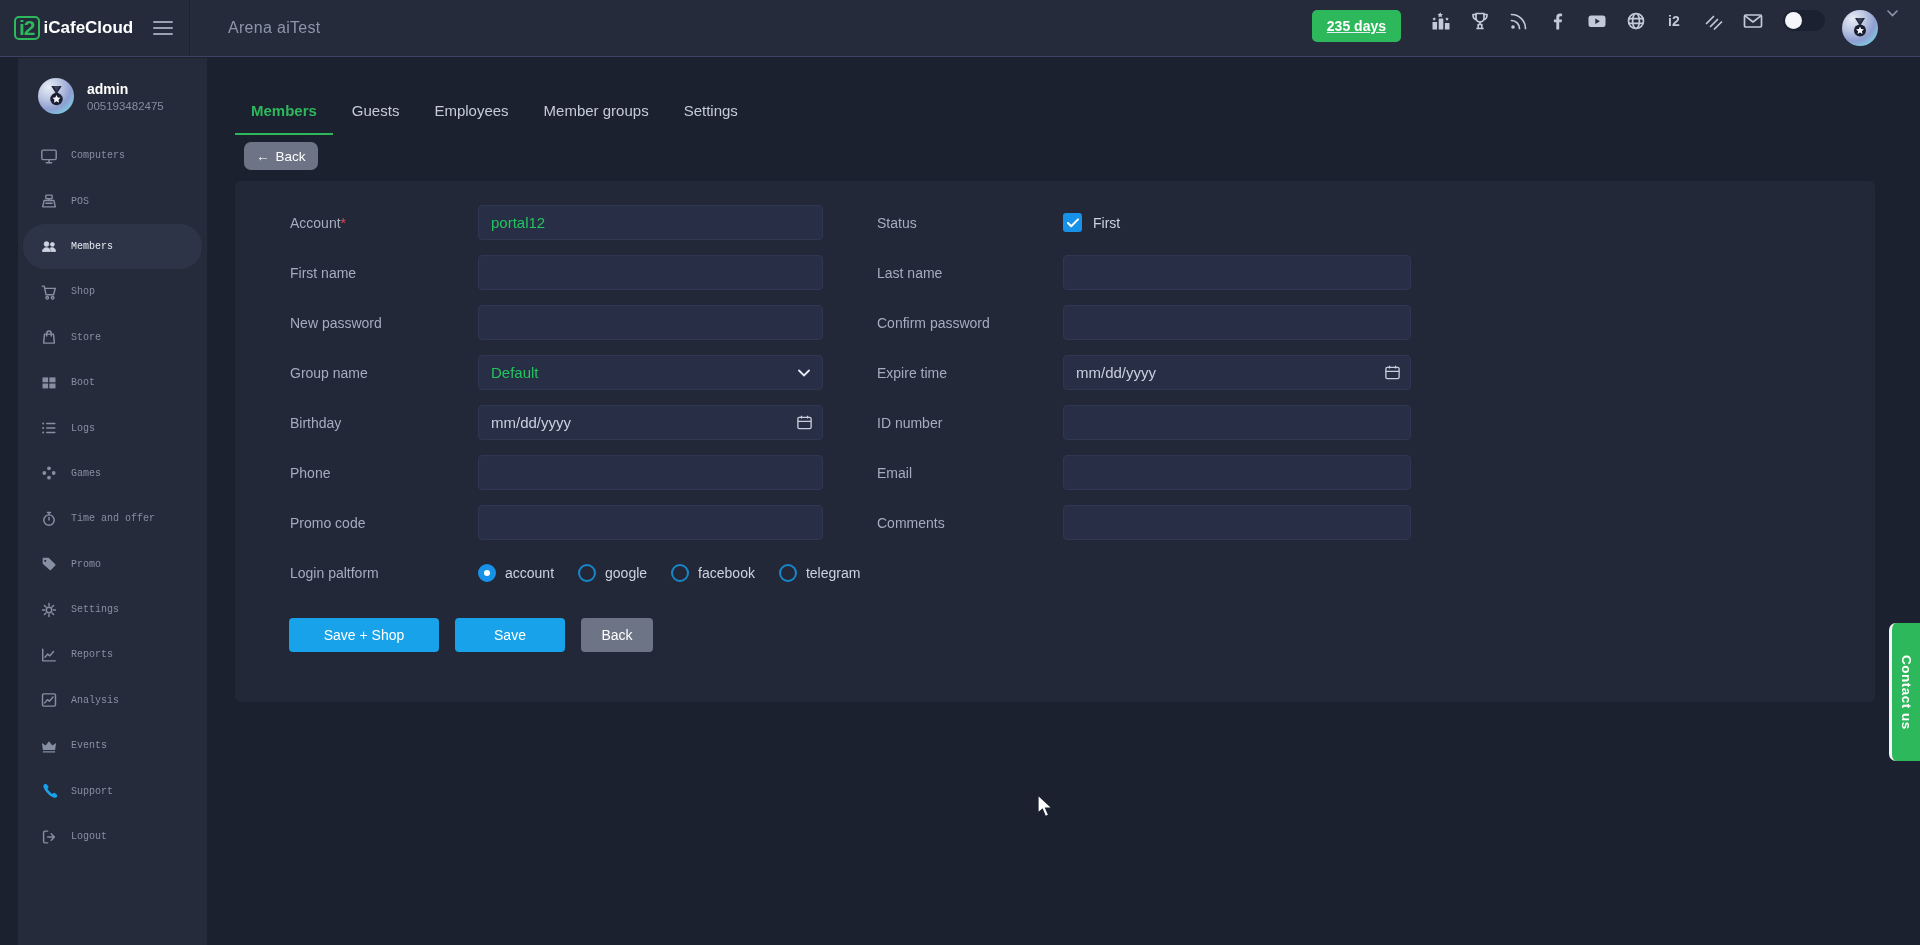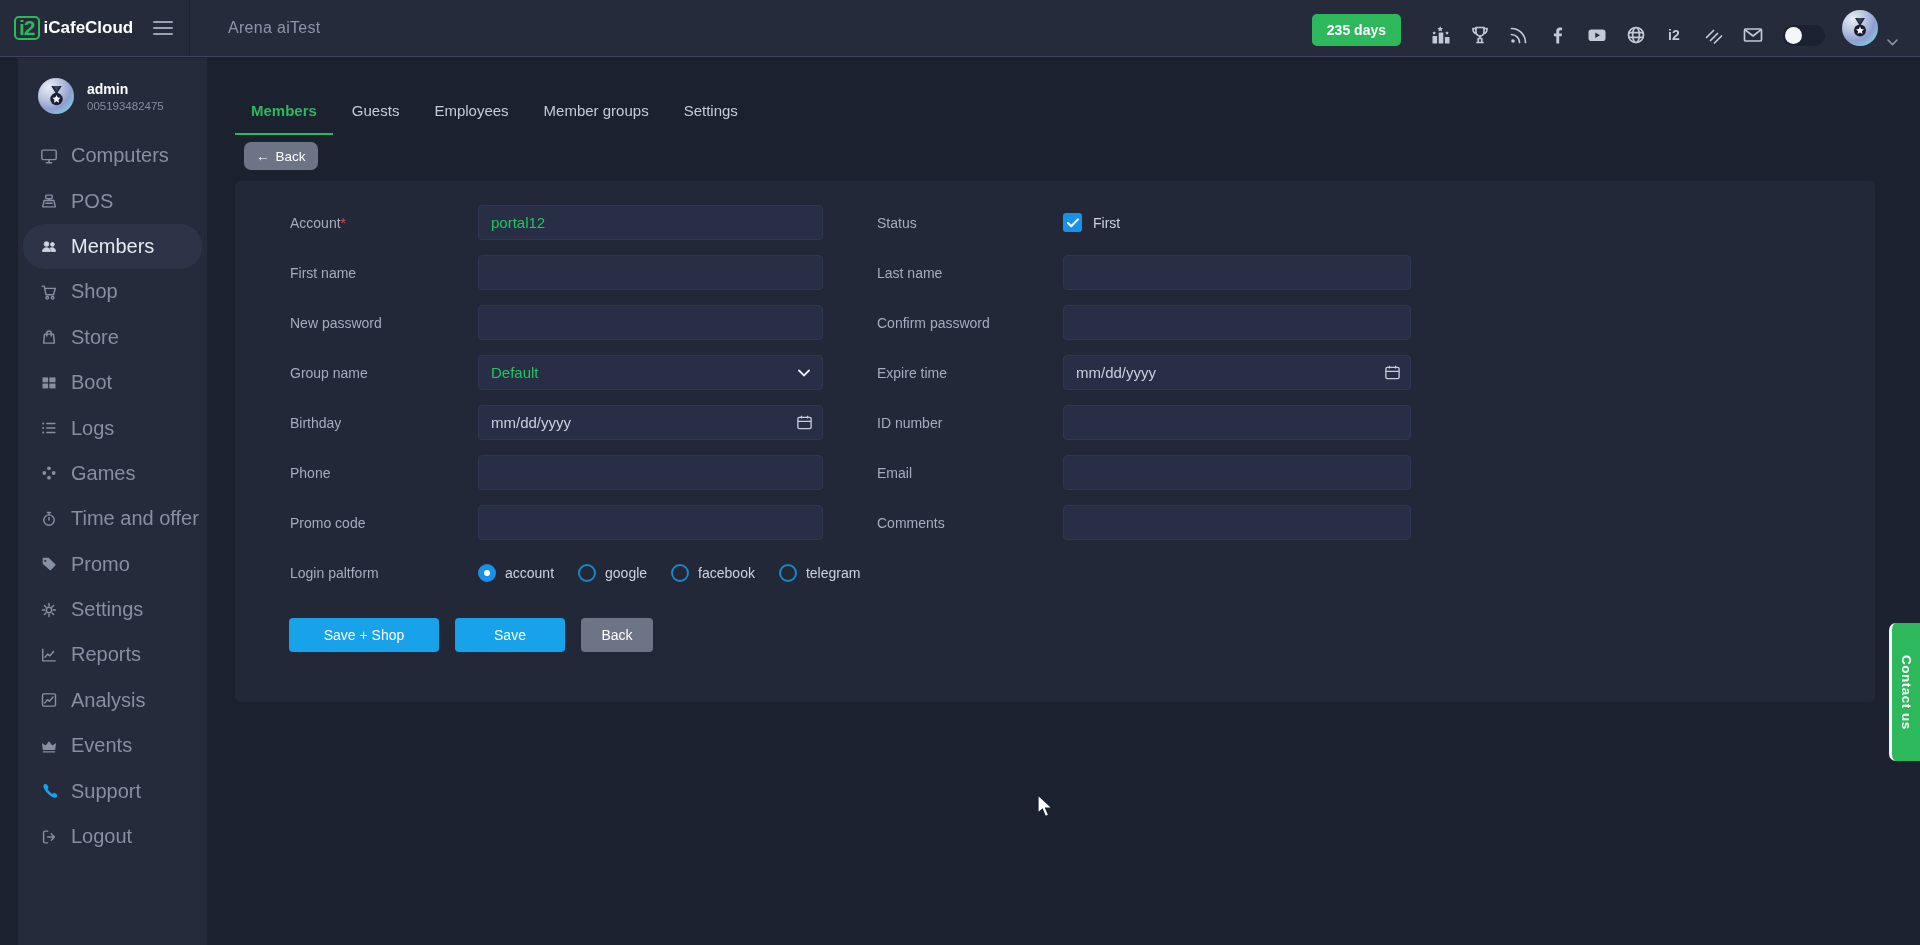--- a/index.html
+++ b/index.html
@@ -26,21 +26,21 @@
   }
   .logo { display:flex; align-items:center; gap:4px; }
   .logo-mark {
     color:#2eb85c; font-weight:800; font-size:21px; letter-spacing:-1px;
     border:2px solid #2eb85c; border-radius:5px; padding:0 3px; line-height:20px;
   }
   .logo-name { font-weight:700; font-size:17px; color:#ffffff; }
   .hamburger { width:20px; cursor:pointer; }
   .hamburger span { display:block; height:2.5px; background:#9aa1b4; margin:3.5px 0; border-radius:2px; }
   .topbar-title { margin-left:38px; font-size:16px; color:#8d95ab; letter-spacing:0.3px; }
-  .topbar-right { margin-left:auto; display:flex; align-items:flex-end; gap:17px; padding-right:22px; }
+  .topbar-right { margin-left:auto; display:flex; align-items:flex-start; gap:17px; padding-right:22px;text-decoration:underline; }
   .days-badge {
     background:#2eb85c; color:#fff; font-size:14px; font-weight:600;
     padding:8px 15px; border-radius:5px; margin-right:12px; cursor:pointer;
   }
   .tb-icon { width:22px; height:22px; cursor:pointer; }
   .tb-icon svg { width:22px; height:22px; }
   .toggle {
     width:42px; height:21px; background:#1b2130; border-radius:11px;
     position:relative; cursor:pointer; margin-left:2px;
   }
@@ -58,21 +58,21 @@
   
   .sidebar {
     position:absolute; top:58px; left:18px; width:190px; height:887px;
     background:#252b3b; border-right:1px solid #1d2230;
   }
   .user-block { display:flex; align-items:center; gap:13px; padding:17px 14px 16px 20px; height:75px; }
   .user-name { font-size:14px; font-weight:700; color:#ffffff; }
   .user-id { font-size:11.5px; color:#848c a0; color:#848ca0; margin-top:3px; }
   .nav-item {
     height:45.4px; display:flex; align-items:center; gap:13px;
-    padding-left:22px; color:#878fa3; font-size:20px; cursor:pointer;
+    padding-left:22px; color:#878fa3; font-size:10px; cursor:pointer;font-family:Liberation Mono, monospace;
   }
   .nav-item svg { width:18px; height:18px; flex:0 0 18px; }
   .nav-item.active {
     background:#2d3447; border-radius:22px; margin:0 5px; padding-left:17px;
     color:#e6e9f1;
   }
   .nav-item.active svg { stroke:#cfd4e2; }
   .icon-stroke { fill:none; stroke:#878fa3; stroke-width:1.6; stroke-linecap:round; stroke-linejoin:round; }
   .icon-fill { fill:#878fa3; }
   .nav-item.active .icon-fill { fill:#cfd4e2; }

